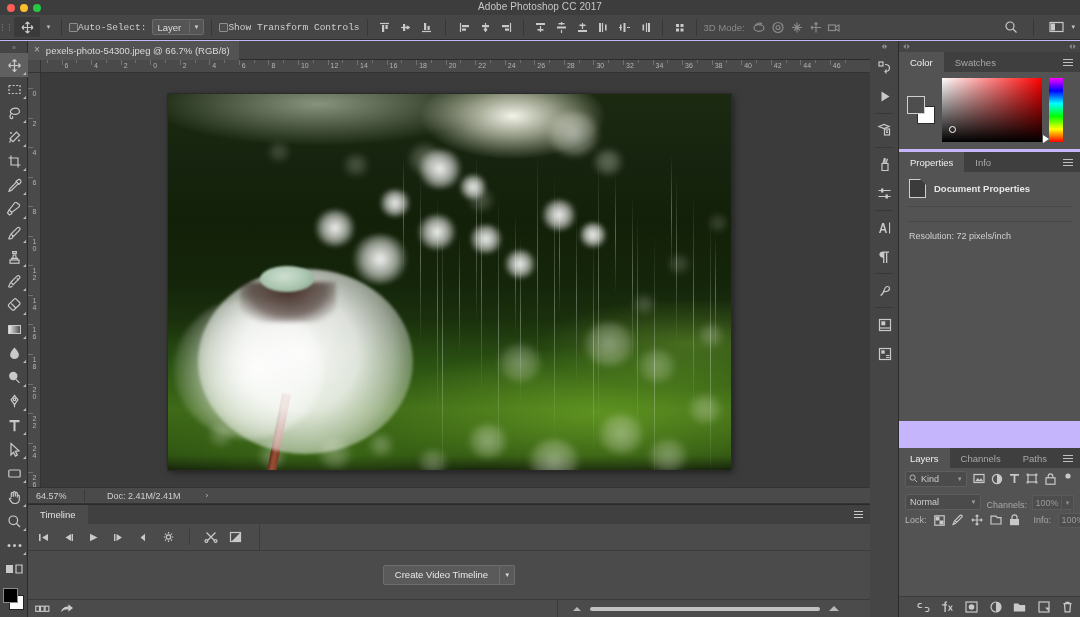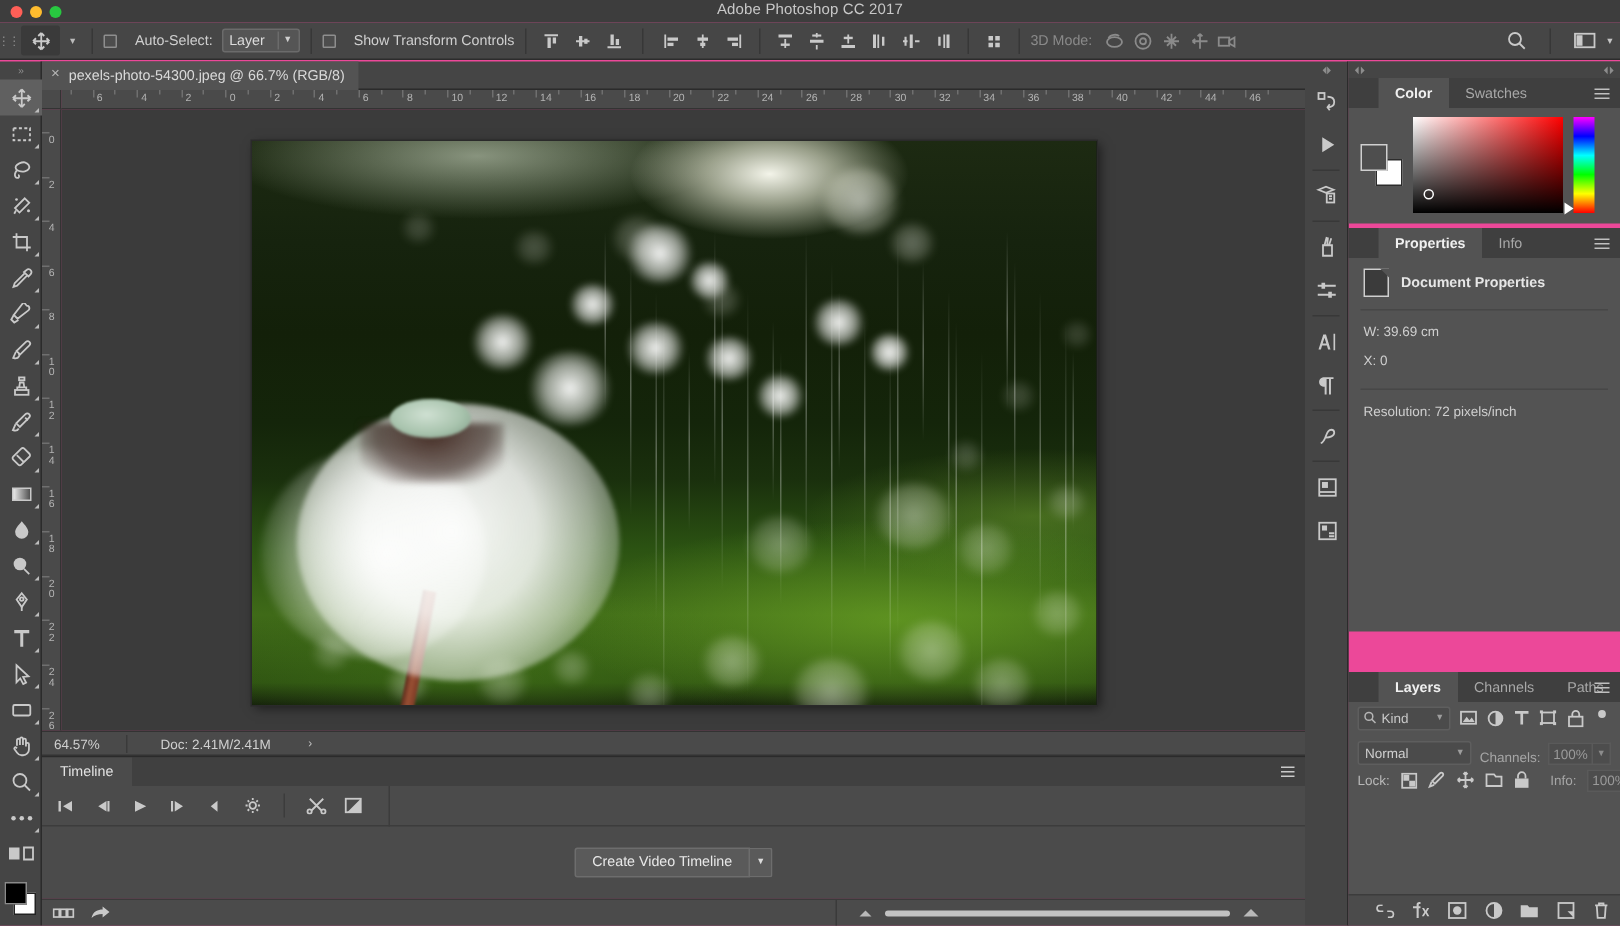--- a/index.html
+++ b/index.html
@@ -3,21 +3,21 @@
 <meta charset="utf-8">
 <style>
   * { box-sizing: border-box; margin: 0; padding: 0; }
   html, body {
     width: 1080px; height: 617px;
     background: #535353;
     font-family: "Liberation Sans", sans-serif;
     overflow: hidden;
     -webkit-font-smoothing: antialiased;
   }
-  .app { position: relative; width: 1080px; height: 617px; background: #ec4899; }
+  .app { position: relative; width: 1080px; height: 617px; background: #c4b5fd; }
 
   
   .titlebar {
     position: absolute; left: 0; top: 0; width: 1080px; height: 15px;
     background: #3d3d3d;
   }
   .traffic { position: absolute; left: 7px; top: 4px; display: flex; gap: 5px; }
   .tl { width: 8px; height: 8px; border-radius: 50%; }
   .tl.red { background: #ff5f57; }
   .tl.yellow { background: #febc2e; }
@@ -41,21 +41,21 @@
     width: 26px; height: 20px; margin-left: 3px;
     display: flex; align-items: center; justify-content: center;
     background: #3a3a3a; border-radius: 2px;
   }
   .ob-caret { margin-left: 3px; color: #bbb; font-size: 7px; width: 11px; text-align: center; }
   .ob-sep { width: 1px; height: 17px; background: #373737; margin: 0 7px; }
   .chk {
     width: 9px; height: 9px; border: 1px solid #8e8e8e; background: #4d4d4d;
     border-radius: 1px; display: inline-block; vertical-align: -1px;
   }
-  .ob-label { margin-left: 12px; color: #cfcfcf; }
+  .ob-label { margin-left: 0; color: #cfcfcf; font-family: Liberation Mono, monospace; }
   .select {
     margin-left: 6px; height: 16px; min-width: 52px; background: #555;
     border: 1px solid #6b6b6b; border-radius: 2px; color: #dcdcdc;
     display: flex; align-items: center; padding: 0 4px; font-size: 9.5px;
     position: relative;
   }
   .select .sc { position: absolute; right: 4px; font-size: 6px; color: #cfcfcf; }
   .select .sdiv { position: absolute; right: 13px; top: 1px; bottom: 1px; width: 1px; background: #6b6b6b; }
   .align-group { display: flex; align-items: center; gap: 2px; }
   .align-btn {
@@ -229,21 +229,21 @@
   .vd-div { height: 1px; background: #383838; margin: 2px 5px; }
 
   
   .rpanel { position: absolute; left: 899px; width: 181px; background: #535353; }
   .panel-tabs {
     height: 20px; background: #3f3f3f; display: flex; align-items: stretch; position: relative;
   }
   .ptab {
     display: flex; align-items: center; padding: 0 11px; font-size: 9.5px; color: #a8a8a8;
   }
-  .ptab.active { background: #535353; color: #f0f0f0; font-weight: bold; margin-left: 20px; }
+  .ptab.active { background: #535353; color: #f0f0f0; font-weight: normal; }
   .pmenu { position: absolute; right: 7px; top: 7px; width: 10px; height: 6px; }
   .pmenu i { display: block; height: 1px; background: #c0c0c0; margin-bottom: 2px; }
   .dockgrip { height: 11px; background: #454545; display:flex; align-items:center; justify-content: space-between; padding: 0 4px; color: #8d8d8d; font-size: 7px; }
 
   
   .color-body { height: 75px; display: flex; align-items: center; padding: 6px 8px; gap: 7px; position: relative; }
   .fg-bg { position: relative; width: 28px; height: 28px; }
   .fg-bg .b { position: absolute; right: 0; bottom: 0; width: 18px; height: 18px; background: #fff; border: 1px solid #2c2c2c; }
   .fg-bg .f { position: absolute; left: 0; top: 0; width: 18px; height: 18px; background: #4e4e4e; border: 1px solid #d0d0d0; }
   .colorfield {
@@ -1081,30 +1081,20 @@
           <i></i>
           <i></i>
         </div>
     </div>
     <div class="prop-head">
       <div class="doc-icon"></div>
       <div class="prop-title">Document Properties</div>
     </div>
     <div class="prop-sep"></div>
     <div class="prop-grid">
-      <div class="pg-col">
-        <div>
-          <span>W:</span>
-          <span>39.69 cm</span>
-        </div>
-        <div>
-          <span>X:</span>
-          <span>0</span>
-        </div>
-      </div>
     </div>
     <div class="prop-sep"></div>
     <div class="prop-res">Resolution: 72 pixels/inch</div>
   </div>
 
 
   <div class="rpanel" style="top:448px;height:169px">
     <div class="panel-tabs">
       <div class="ptab active">
         <span>Layers</span>

